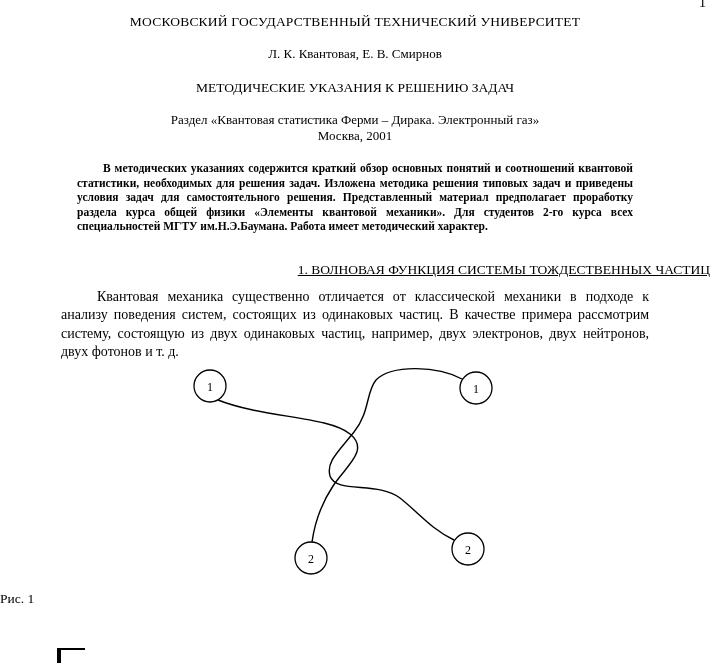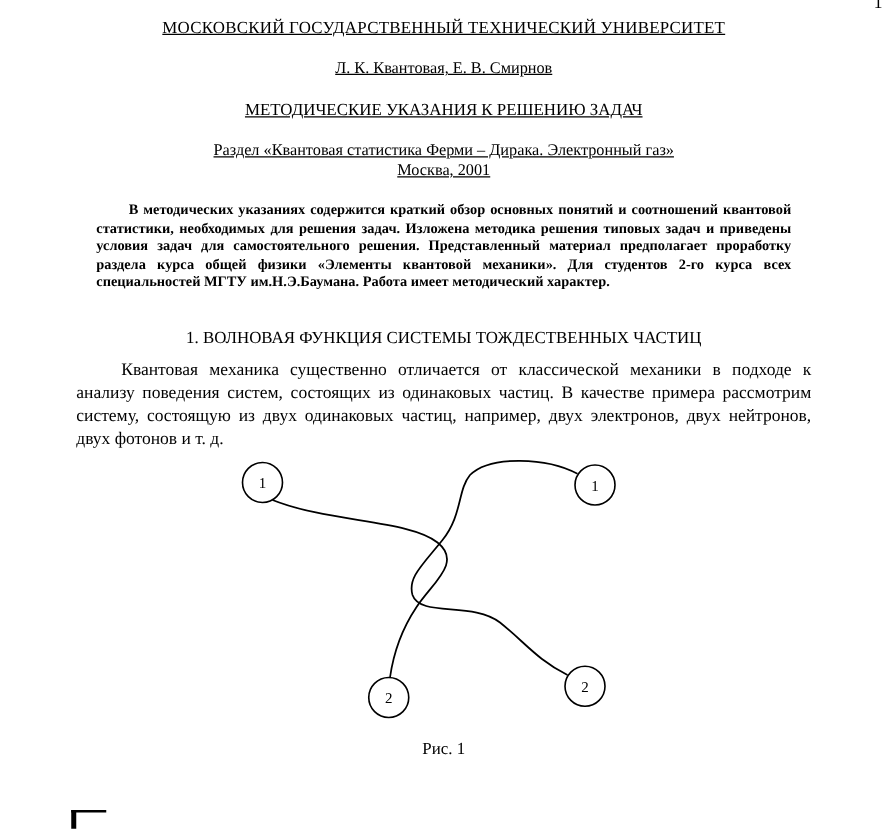--- a/index.html
+++ b/index.html
@@ -4,42 +4,42 @@
 <style>
   * { box-sizing: border-box; }
   html, body { margin: 0; padding: 0; }
   body {
     width: 710px; height: 667px;
     background: #ffffff; color: #000000;
     font-family: "Liberation Serif", serif;
   }
   .page { position: relative; width: 710px; height: 667px; background: #fff; overflow: hidden; }
   .page-number { position: absolute; top: -5px; right: 4px; font-size: 14px; }
-  .centered { text-align: center; text-decoration: underline; }
+  .centered { text-align: center; }
   .header-block { padding-top: 13px; }
   .u-line { font-size: 13.5px; line-height: 17px; letter-spacing: 0.2px; }
   .authors { margin-top: 15px; font-size: 13px; line-height: 17px; }
   .doc-title { margin-top: 17px; }
   .doc-title, .doc-title-2 { font-size: 13.5px; line-height: 17px; }
   .section-line { margin-top: 16px; font-size: 13px; line-height: 16px; }
   .city { font-size: 13px; line-height: 16px; }
   .abstract {
     width: 556px; margin: 17px auto 0;
     font-size: 11.5px; line-height: 14.5px;
     text-align: justify; text-indent: 26px; font-weight: bold;
   }
-  .sec-heading { margin-top: 27px; text-align: center; font-size: 13.5px; line-height: 17px; }
+  .sec-heading { margin-top: 27px; text-align: right; font-size: 13.5px; line-height: 17px; text-decoration: underline; }
   .body-par {
     width: 588px; margin: 10px auto 0;
     font-size: 14px; line-height: 18.5px;
     text-align: justify; text-indent: 36px;
   }
   .figure { margin: 4px 0 0 178px; width: 332px; height: 215px; }
   .figure svg { display: block; }
-  .fig-caption { text-align: center; font-size: 13.5px; margin-top: 10px; }
+  .fig-caption { text-align: left; font-size: 13.5px; margin-top: 10px; }
   .artifact {
     position: absolute; left: 57px; top: 648px;
     width: 28px; height: 15px;
     border-left: 4px solid #000; border-top: 2px solid #000;
   }
 </style>
 </head>
 <body>
 
 <div class="page">

